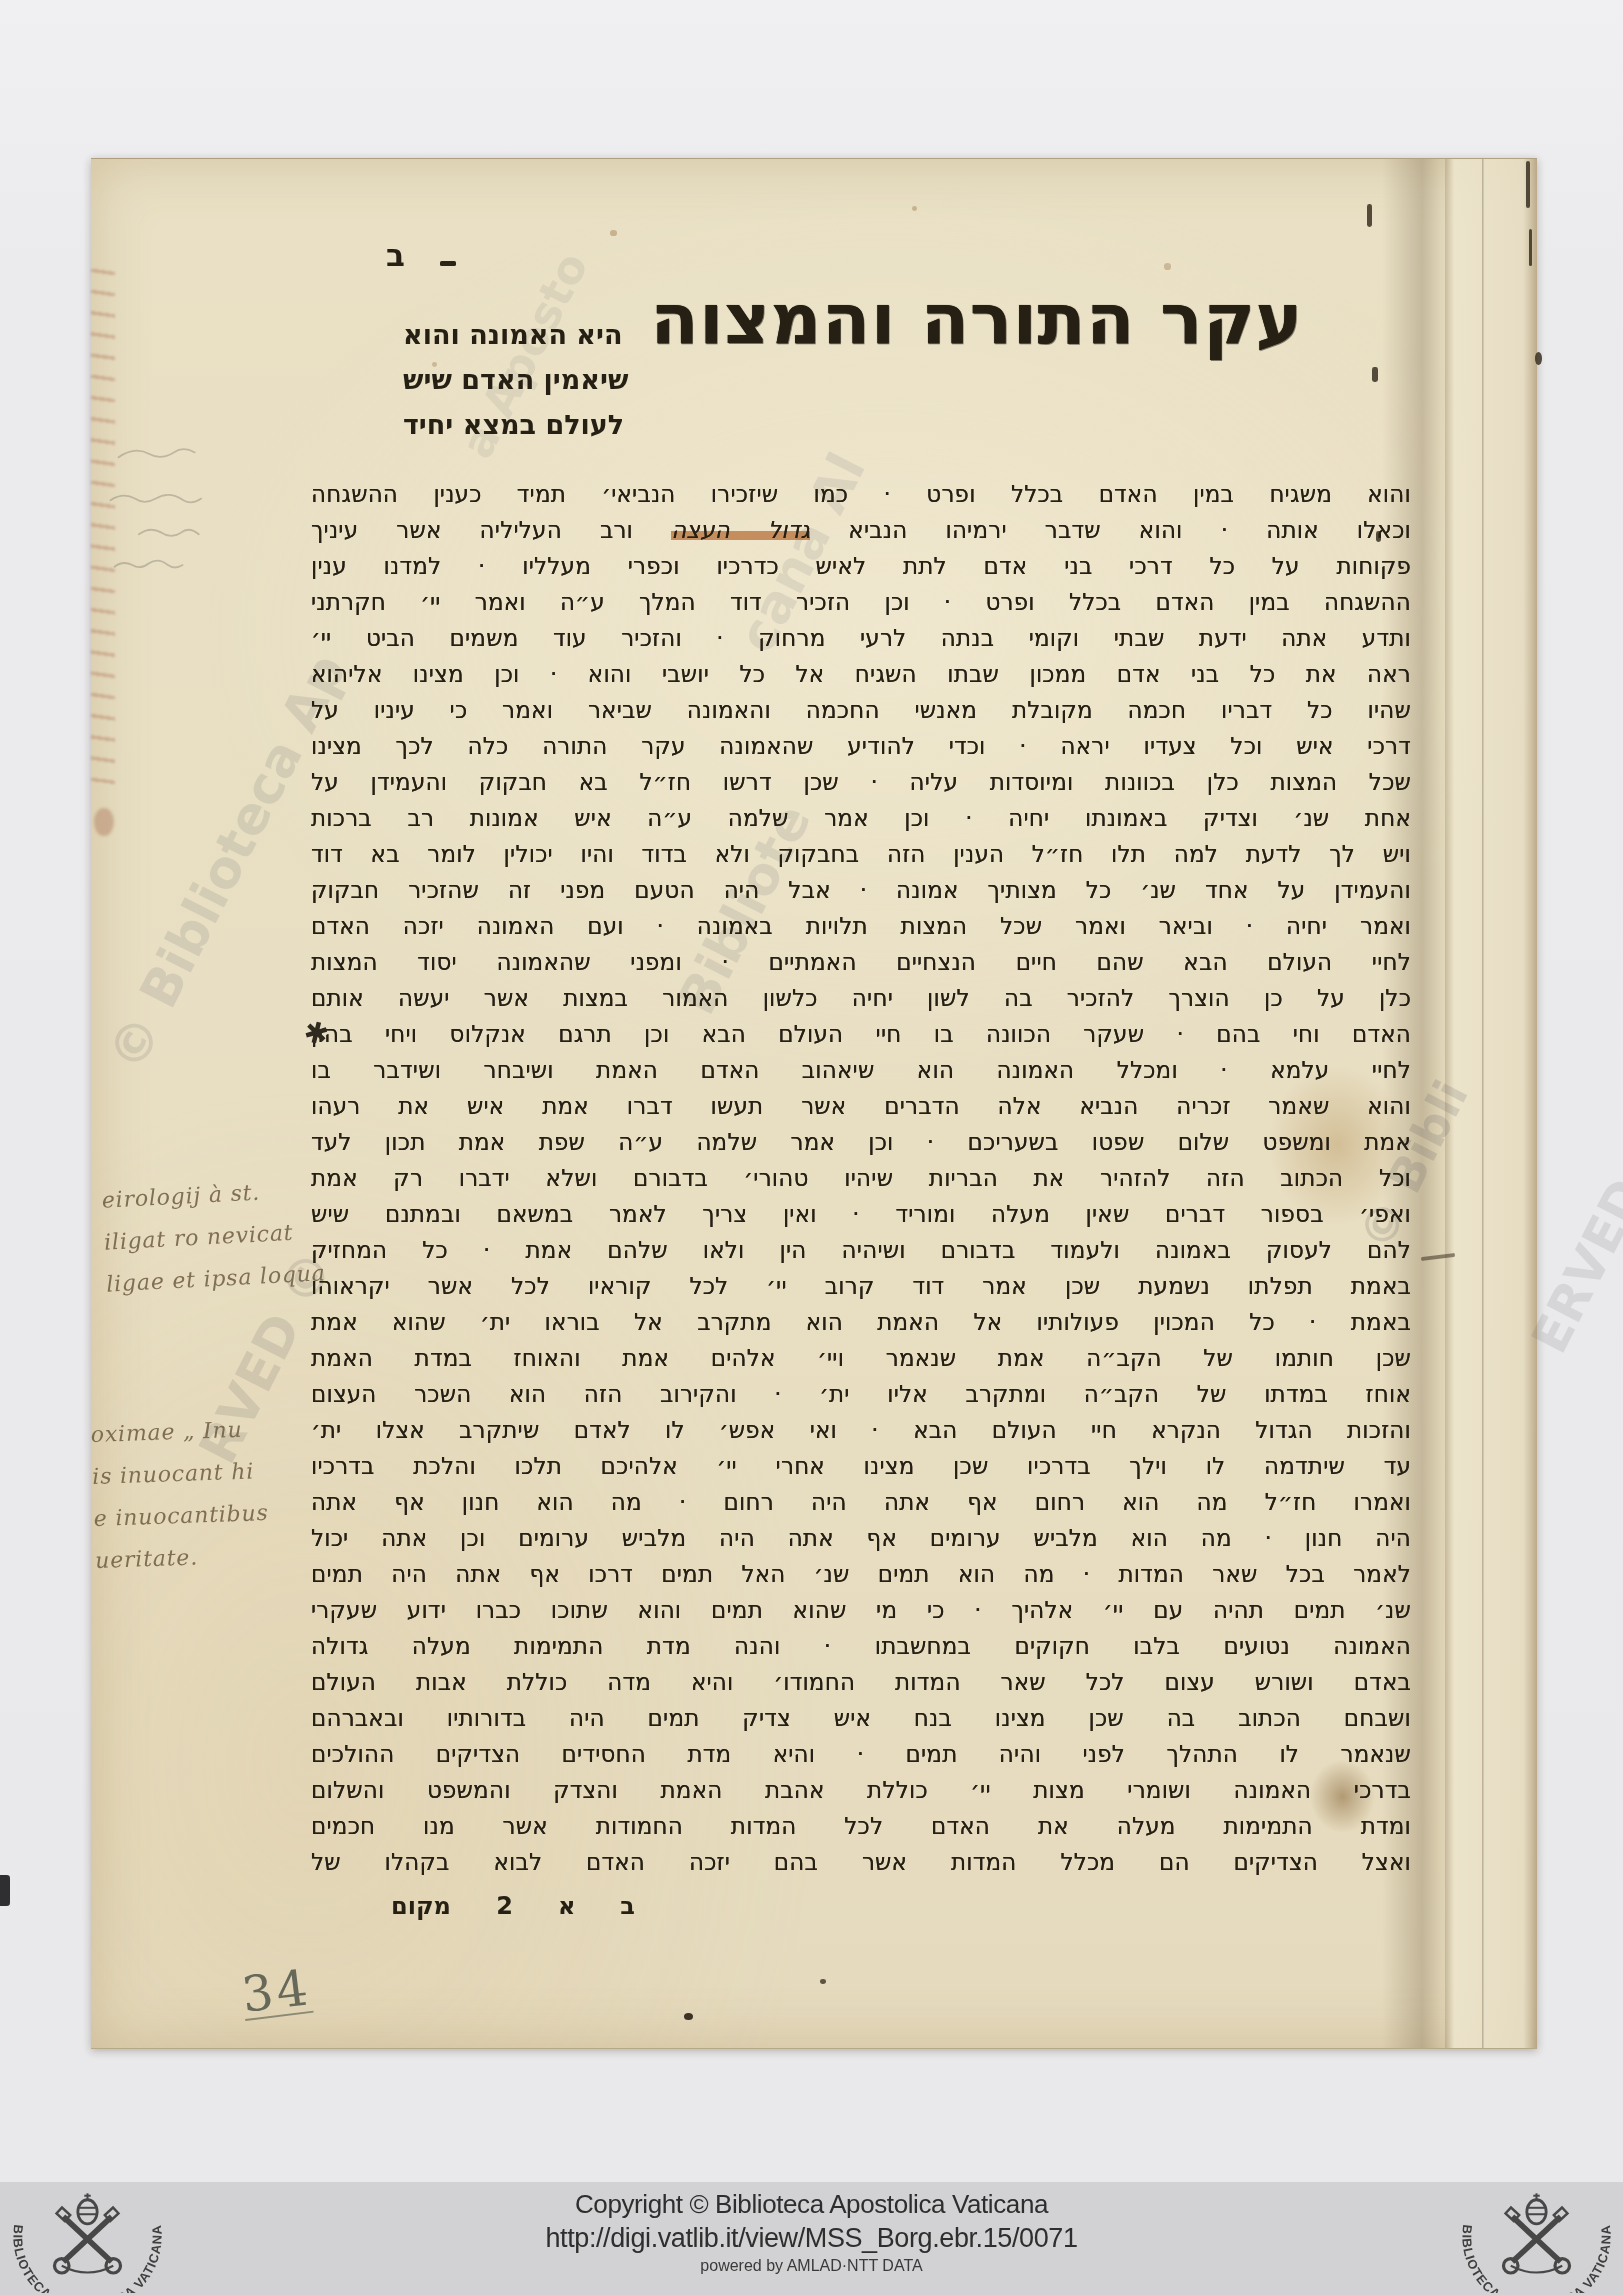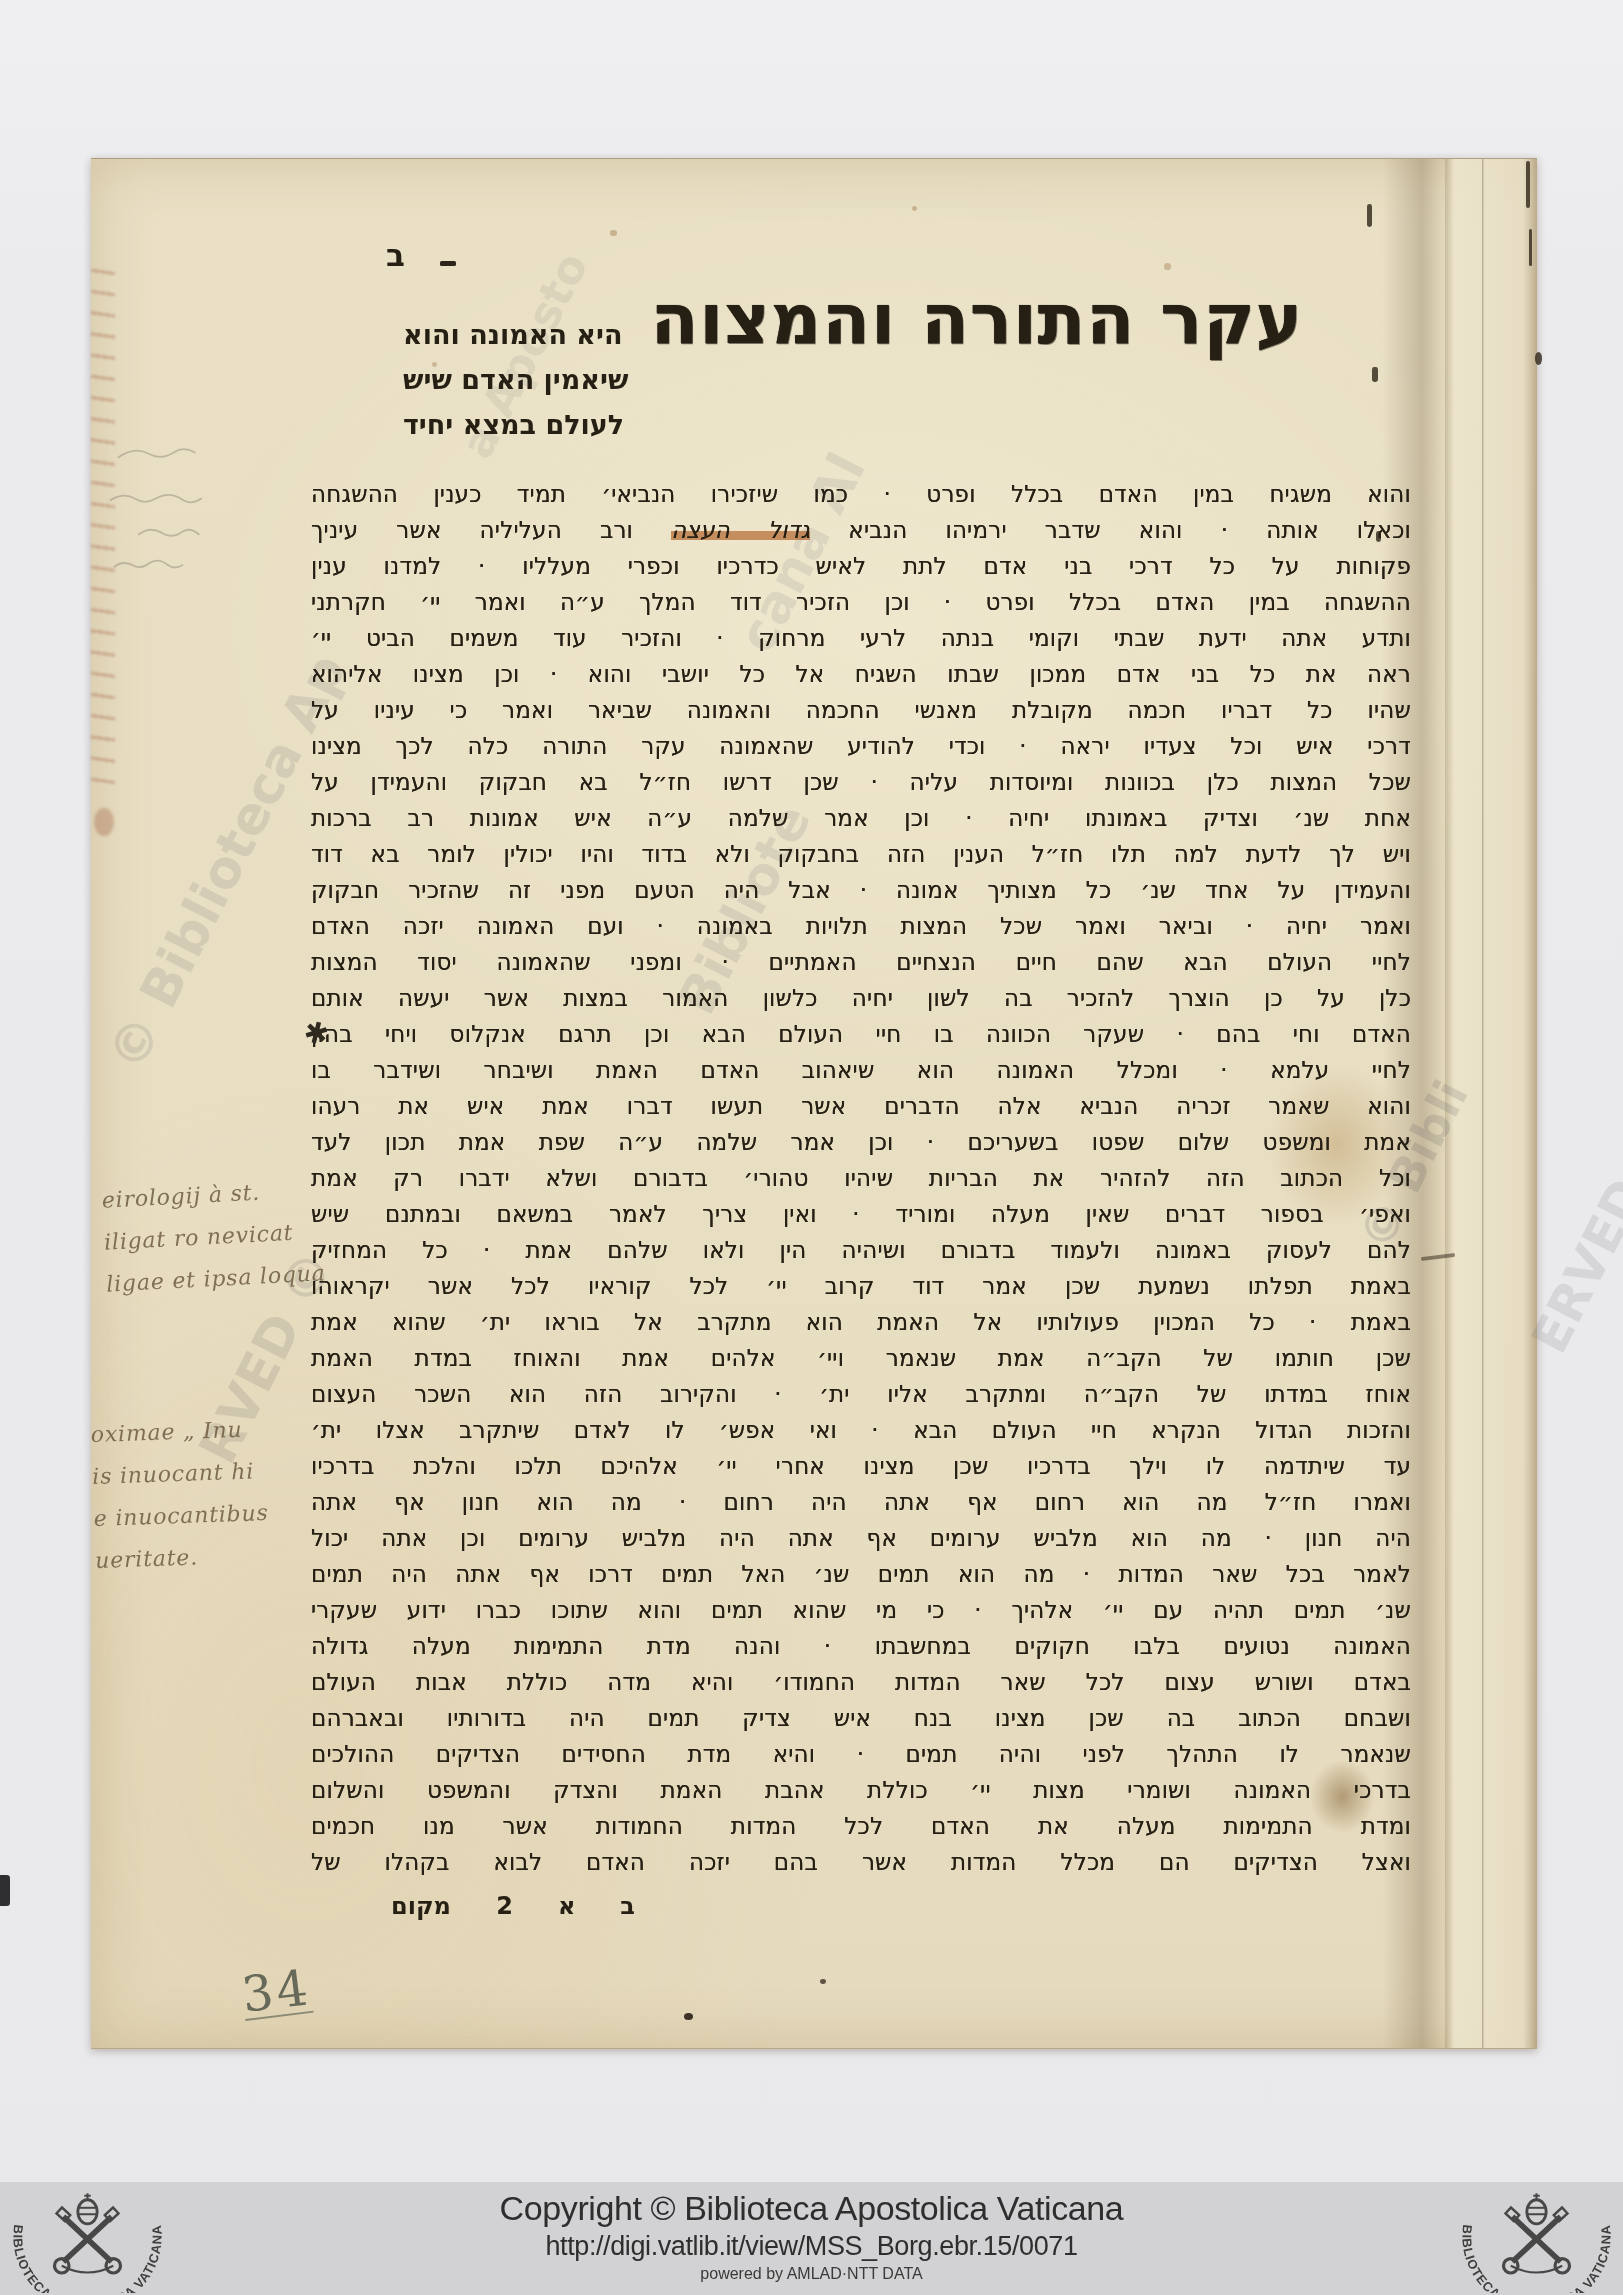--- a/index.html
+++ b/index.html
@@ -50,21 +50,21 @@
     filter:blur(0.8px);}
   .ink-blotch{position:absolute;left:3.2px;top:649px;width:19.5px;height:28px;background:rgba(150,75,50,.3);border-radius:50%;filter:blur(1.6px);}
   .pencil{position:absolute;left:14.6px;top:278px;opacity:.55;}
 
   
   .wm{position:absolute;font-family:"DejaVu Sans",sans-serif;font-weight:bold;color:#50505a;white-space:nowrap;transform-origin:0 50%;pointer-events:none;}
 
   
   .footer{position:absolute;left:0;top:2182px;width:1623px;height:114px;background:#d2d1d3;}
   .footer-center{position:absolute;left:0;top:6.5px;width:100%;text-align:center;color:#2e2e2e;}
-  .copyright-line{font-size:34px;letter-spacing:-0.4px;}
+  .copyright-line{font-size:26px;letter-spacing:-0.4px;}
   .url-line{font-size:27px;margin-top:3.2px;letter-spacing:-0.4px;}
   .powered-line{font-size:16px;margin-top:3.2px;color:#3a3a3a;}
   .logo{position:absolute;top:4.9px;width:161px;height:106px;}
   .logo.left{left:6.5px;}
   .logo.right{left:1456px;}
   .edge-mark{position:absolute;left:0;top:1875px;width:9.7px;height:31px;background:#2f2f31;border-radius:0 3.2px 3.2px 0;}
 </style>
 </head>
 <body>
 

